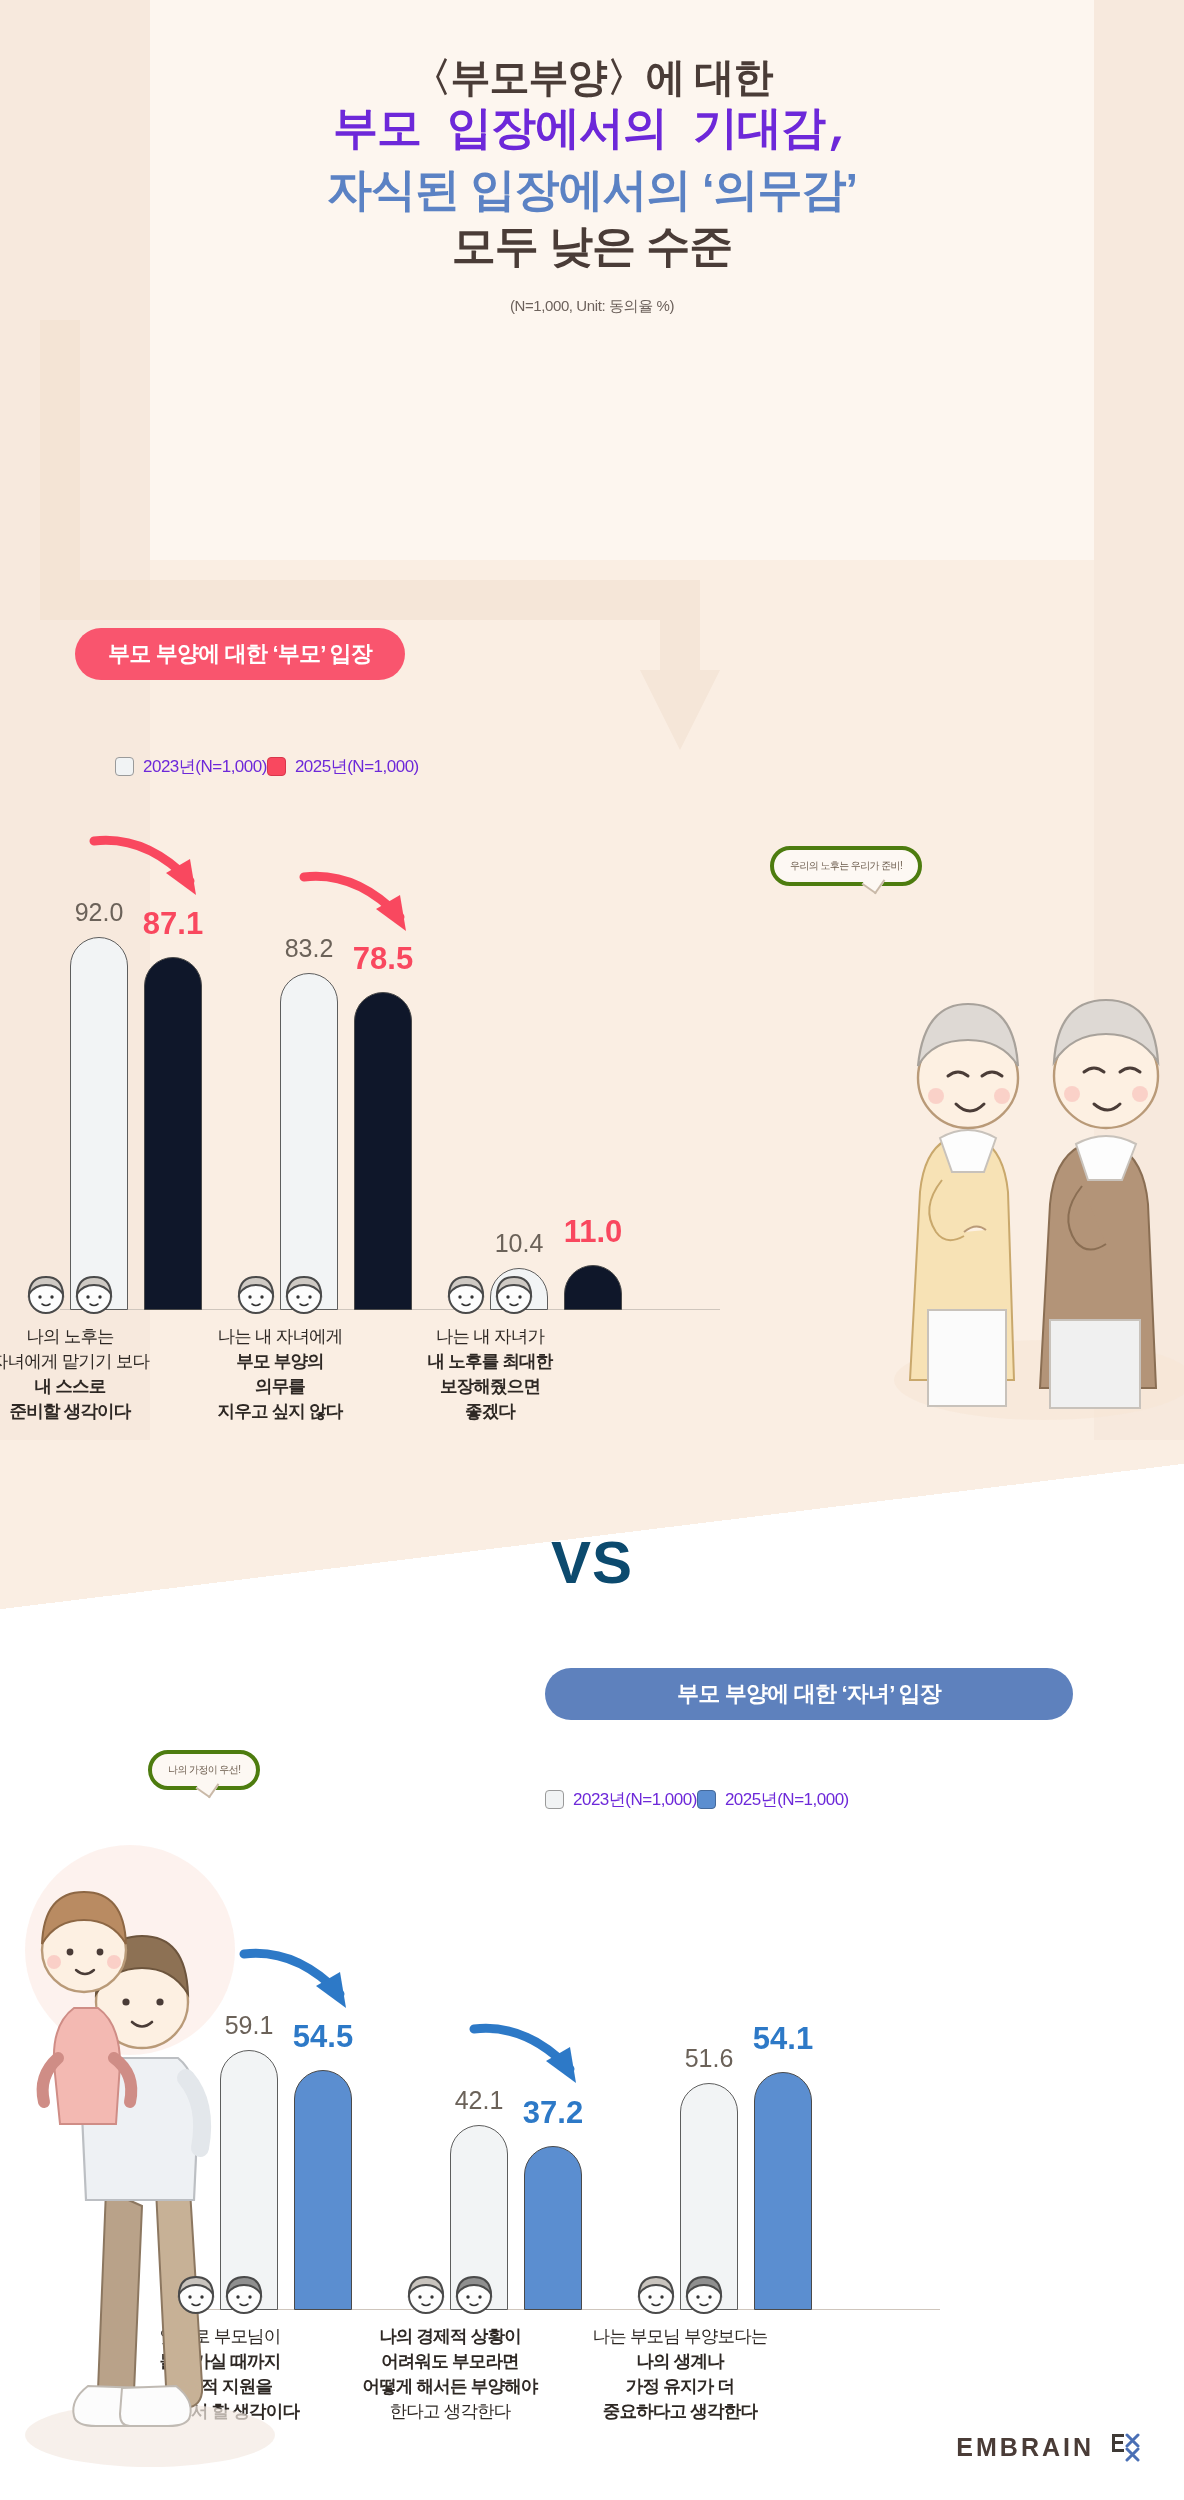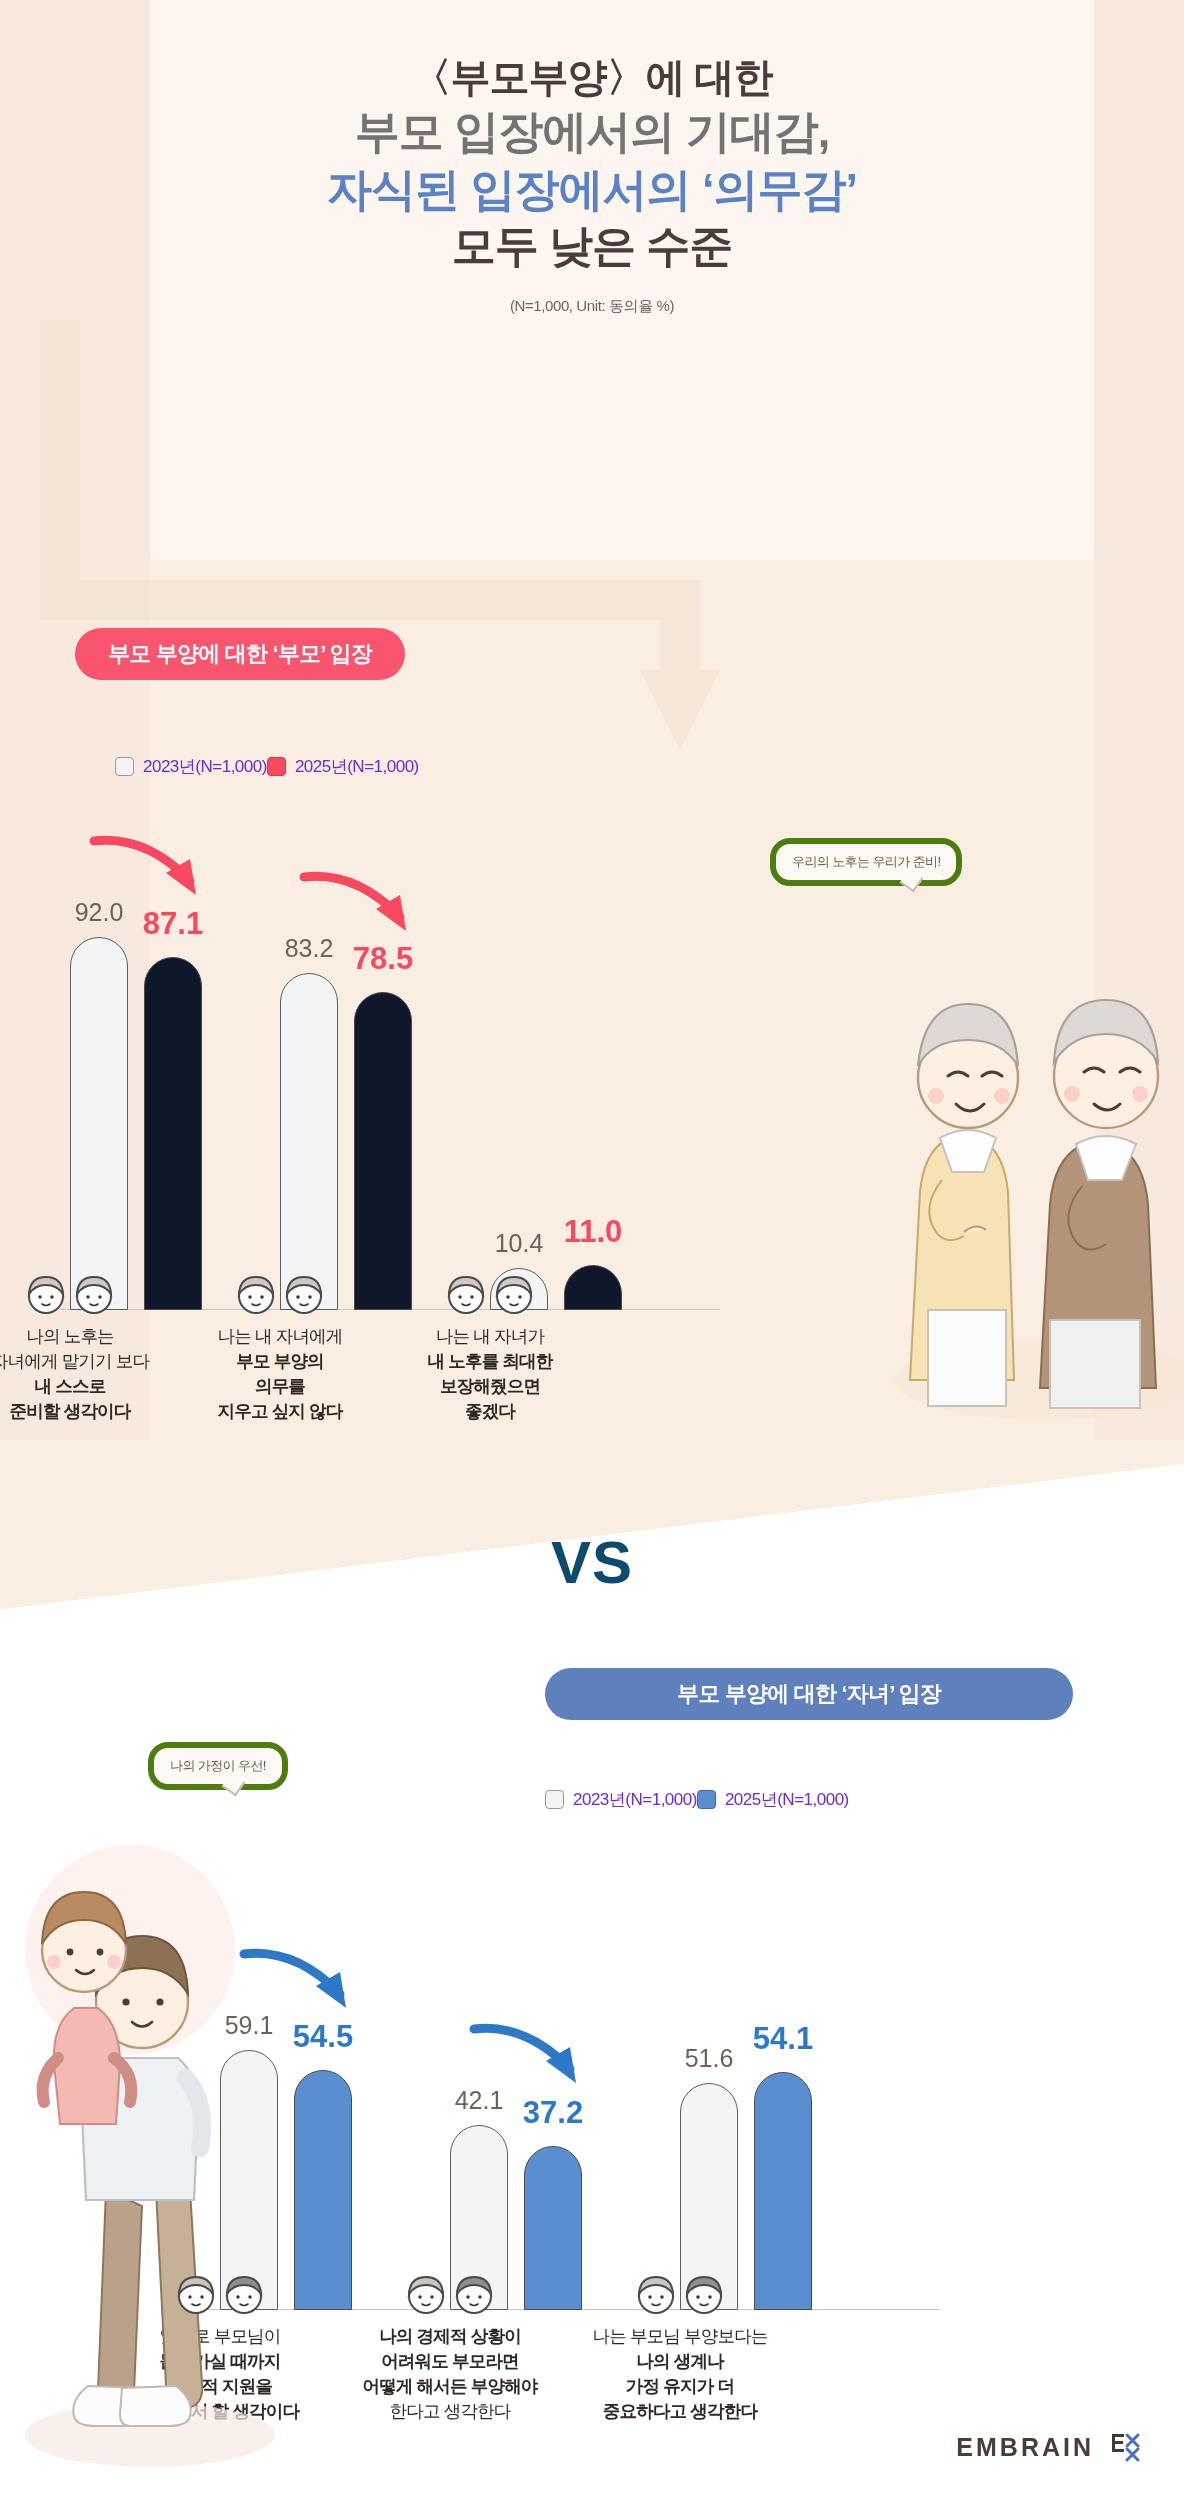--- a/index.html
+++ b/index.html
@@ -19,21 +19,21 @@
   .bg-tint-l  { position:absolute; left:0; width:150px; top:0; height:1470px; background:#f7e9dd; }
   .bg-tint-r  { position:absolute; right:0; width:90px;  top:0; height:1470px; background:#f7e9dd; }
 
   
   .hero-arrow { position:absolute; left:40px; top:300px; width:720px; height:460px; opacity:.55; }
 
   
   .title-wrap { position:absolute; left:0; right:0; top:52px; text-align:center; }
   .t-line { font-weight:bold; letter-spacing:-1px; line-height:1.28; }
   .t1 { font-size:40px; color:#4a3c37; }
-  .t2 { font-size:45px; color:#737373; }
+  .t2 { font-size:45px; color:#6d28d9;font-family:Liberation Mono, monospace; }
   .t3 { font-size:45px; color:#5b82c4; }
   .t4 { font-size:44px; color:#4a3c37; }
   .subnote { margin-top:22px; font-size:15px; color:#6d625c; letter-spacing:-.4px; }
 
   
   .pill { position:absolute; height:52px; border-radius:26px; color:#fff;
           font-size:22px; font-weight:bold; letter-spacing:-.8px;
           display:flex; align-items:center; justify-content:center; }
   .pill-parent { left:75px;  top:628px;  width:330px; background:#f9556e; }
   .pill-child  { left:545px; top:1668px; width:528px; background:#5e81bd; }
@@ -78,23 +78,23 @@
            display:flex; gap:4px; z-index:5; }
 
   
   .arrow { position:absolute; pointer-events:none; }
 
   
   .vs { position:absolute; left:0; right:0; top:1528px; text-align:center;
         font-size:60px; font-weight:900; color:#0c4a6e; letter-spacing:1px; }
 
   
-  .bubble { position:absolute; border:6px solid #4d7c0f; border-radius:20px;
-            background:#fdf8f3; color:#6b5b4c; font-size:13px; letter-spacing:-.6px;
-            padding:9px 16px; white-space:nowrap; }
+  .bubble { position:absolute; border:4px solid #4d7c0f; border-radius:20px;
+            background:#fdf8f3; color:#6b5b4c; font-size:10px; letter-spacing:-.6px;
+            padding:9px 16px; white-space:nowrap;margin-top:8px; }
   .bubble::after { content:""; position:absolute; width:15px; height:15px;
             background:#fdf8f3; border-right:2px solid #c9b9a8; border-bottom:2px solid #c9b9a8;
             transform:rotate(35deg); }
   .bub-old { left:770px; top:838px; }
   .bub-old::after { right:36px; bottom:-9px; }
   .bub-fam { left:148px; top:1742px; }
   .bub-fam::after { right:40px; bottom:-9px; }
 
   
   .illus { position:absolute; }

